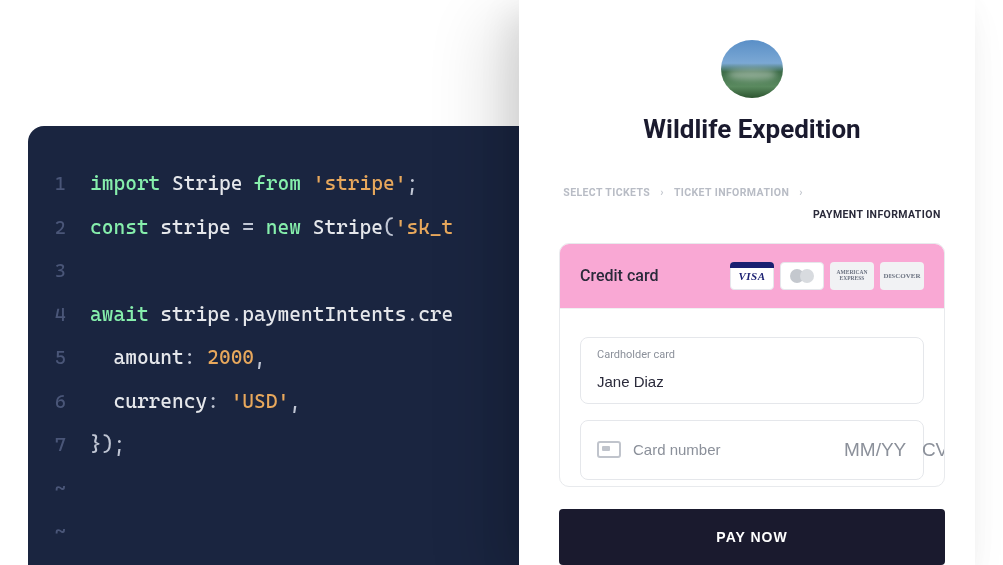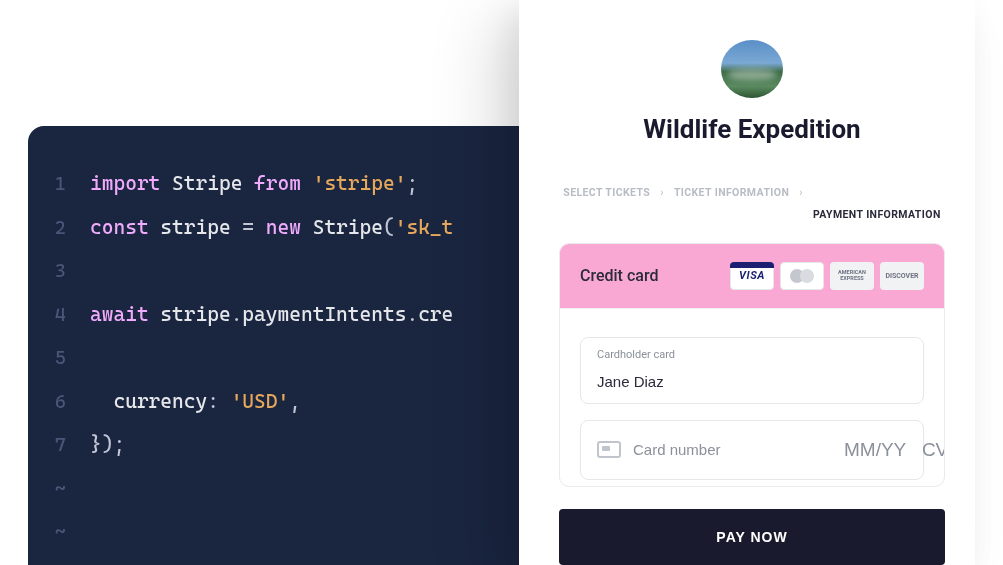--- a/index.html
+++ b/index.html
@@ -36,21 +36,21 @@
     .line-num {
       width: 62px;
       text-align: right;
       padding-right: 24px;
       color: #4a5678;
       font-size: 19px;
       flex-shrink: 0;
     }
     
     .code-content { color: #e5e7eb; }
-    .tok-keyword { color: #f0abfc; }
+    .tok-keyword { color: #86efac; }
     .tok-ident { color: #e5e7eb; }
     .tok-string { color: #e8a85c; }
     .tok-number { color: #e8a85c; }
     .tok-punct { color: #c0c6d4; }
     .tok-prop { color: #e5e7eb; }
     
     .payment-card {
       position: absolute;
       right: 28px;
       top: 0;
@@ -120,20 +120,21 @@
       background: #f9a8d4;
     }
     .cc-title {
       font-size: 16px;
       font-weight: 500;
       color: #2a2a3a;
     }
     .card-brands {
       display: flex;
       gap: 6px;
+      font-family: Liberation Serif, serif;
     }
     .brand {
       width: 44px;
       height: 28px;
       border-radius: 4px;
       background: #f1f2f4;
       display: flex;
       align-items: center;
       justify-content: center;
       font-size: 8px;
@@ -265,21 +266,21 @@
     }
   </style>
 </head>
 <body>
 
 <div class="code-panel" id="code-panel">
     <div class="code-line"><span class="line-num">1</span><span class="code-content"><span class="tok-keyword">import</span><span> </span><span class="tok-ident">Stripe</span><span> </span><span class="tok-keyword">from</span><span> </span><span class="tok-string">'stripe'</span><span class="tok-punct">;</span></span></div>
     <div class="code-line"><span class="line-num">2</span><span class="code-content"><span class="tok-keyword">const</span><span> </span><span class="tok-ident">stripe</span><span class="tok-punct"> </span><span class="tok-punct">=</span><span> </span><span class="tok-keyword">new</span><span> </span><span class="tok-ident">Stripe</span><span class="tok-punct">(</span><span class="tok-string">'sk_t</span></span></div>
     <div class="code-line"><span class="line-num">3</span><span class="code-content"></span></div>
     <div class="code-line"><span class="line-num">4</span><span class="code-content"><span class="tok-keyword">await</span><span> </span><span class="tok-ident">stripe</span><span class="tok-punct">.</span><span class="tok-prop">paymentIntents</span><span class="tok-punct">.</span><span class="tok-prop">cre</span></span></div>
-    <div class="code-line"><span class="line-num">5</span></div>
+    <div class="code-line"><span class="line-num">5</span><span class="code-content"><span>  </span><span class="tok-prop">amount</span><span class="tok-punct">:</span><span> </span><span class="tok-number">2000</span><span class="tok-punct">,</span></span></div>
     <div class="code-line"><span class="line-num">6</span><span class="code-content"><span>  </span><span class="tok-prop">currency</span><span class="tok-punct">:</span><span> </span><span class="tok-string">'USD'</span><span class="tok-punct">,</span></span></div>
     <div class="code-line"><span class="line-num">7</span><span class="code-content"><span class="tok-punct">});</span></span></div>
     <div class="code-line"><span class="line-num">~</span><span class="code-content"></span></div>
     <div class="code-line"><span class="line-num">~</span><span class="code-content"></span></div>
   </div>
 
 <div class="payment-card">
   <div class="avatar"></div>
   <div class="merchant-title">Wildlife Expedition</div>
 

